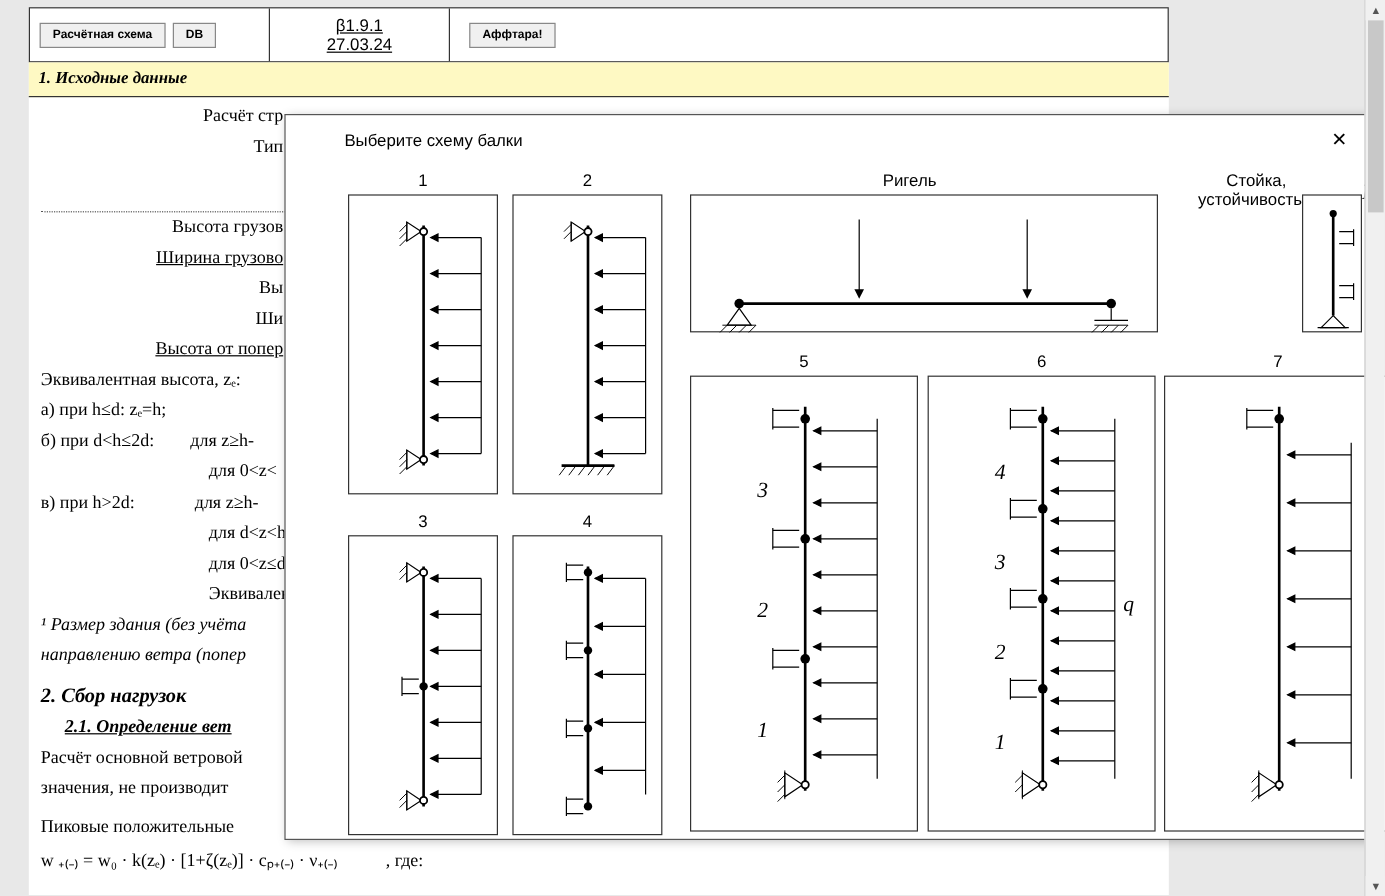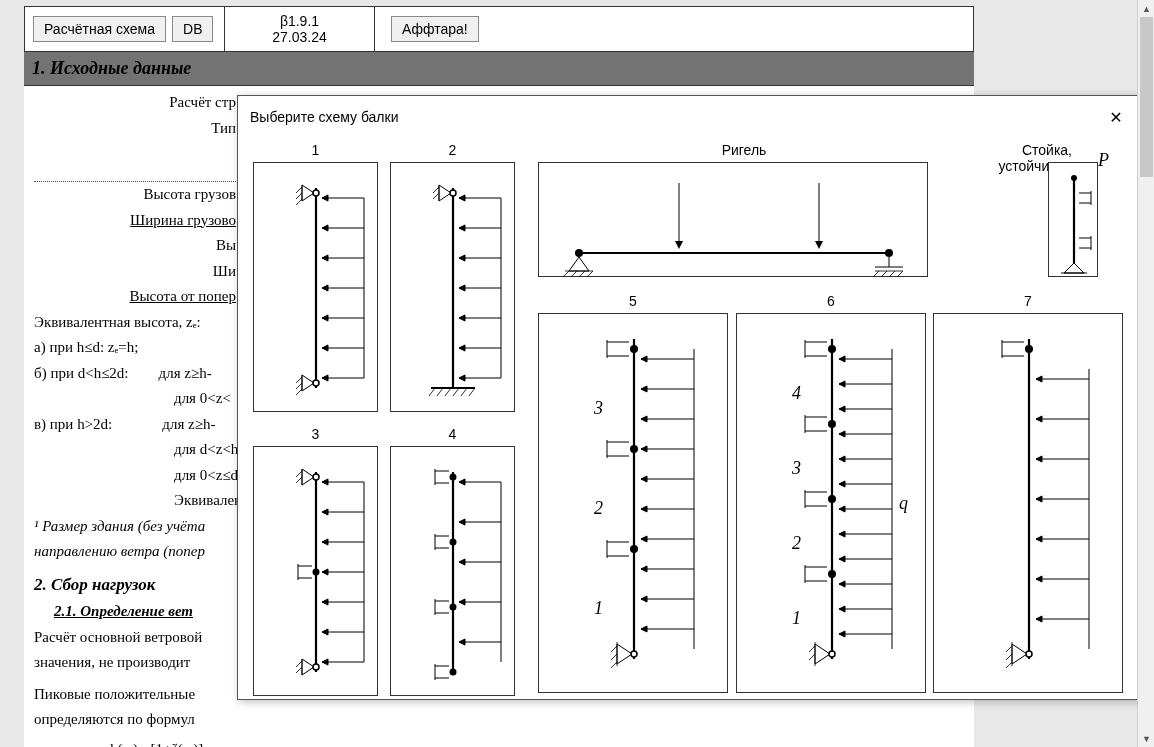--- a/index.html
+++ b/index.html
@@ -21,43 +21,45 @@
     display: flex;
     align-items: stretch;
     border: 1px solid #333;
     height: 46px;
   }
   .btn {
     background: #f0f0f0;
     border: 1px solid #888;
     padding: 4px 10px;
     font-family: Arial, sans-serif;
-    font-size: 14px;
+    font-size: 10px;
     cursor: pointer;
     display: flex;
     align-items: center;
     justify-content: center;
+    font-weight: bold;
   }
   .topbar-left {
     display: flex;
     align-items: center;
     gap: 6px;
     padding: 4px 8px;
     border-right: 1px solid #333;
     width: 200px;
   }
   .topbar-ver {
     display: flex;
     flex-direction: column;
     align-items: center;
     justify-content: center;
     width: 150px;
     font-family: Arial, sans-serif;
     font-size: 14px;
     border-right: 1px solid #333;
+    text-decoration: underline;
   }
   .topbar-title {
     flex: 1;
     display: flex;
     flex-direction: column;
     align-items: center;
     justify-content: center;
     font-weight: bold;
     font-style: italic;
     font-family: "Times New Roman", serif;
@@ -66,24 +68,24 @@
   }
   .topbar-right {
     display: flex;
     align-items: center;
     justify-content: center;
     padding: 0 16px;
   }
   .section-heading {
     font-weight: bold;
     font-style: italic;
-    font-size: 18px;
+    font-size: 14px;
     padding: 6px 8px;
     border-bottom: 1px solid #333;
-    background: #737373;
+    background: #fef9c3;
   }
   .content {
     padding: 4px 10px 0 10px;
     line-height: 1.7;
   }
   .row { display: block; }
   .lbl-right {
     display: inline-block;
     width: 210px;
     text-align: right;
@@ -107,20 +109,21 @@
 
   
   .dialog {
     position: absolute;
     left: 237px; top: 95px;
     width: 907px; height: 605px;
     background: #fff;
     border: 1px solid #555;
     box-shadow: 2px 2px 8px rgba(0,0,0,0.25);
     font-family: Arial, sans-serif;
+    padding-left: 37px;
   }
   .dialog-titlebar {
     display: flex;
     align-items: center;
     justify-content: space-between;
     padding: 8px 12px;
     font-size: 14px;
   }
   .close-btn {
     width: 30px; height: 26px;
@@ -213,35 +216,34 @@
     <div class="row"><span style="display:inline-block;width:140px"></span><span>для  d&lt;z&lt;h</span></div>
     <div class="row"><span style="display:inline-block;width:140px"></span><span>для 0&lt;z≤d</span></div>
     <div class="row"><span style="display:inline-block;width:140px"></span><span>Эквивален</span></div>
     <div class="row" style="font-style:italic">¹ Размер здания (без учёта</div>
     <div class="row" style="font-style:italic">направлению ветра (попер</div>
     <div class="sub-heading">2.  Сбор нагрузок</div>
     <div class="sub2-heading">2.1.  Определение вет</div>
     <div class="row">Расчёт основной ветровой</div>
     <div class="row">значения, не производит</div>
     <div class="row" style="padding-top:6px">Пиковые положительные</div>
-    <div class="row">определяются по формул</div>
     <div class="formula"><span>w ₊₍₋₎ = w₀ · k(zₑ) · [1+ζ(zₑ)] · cₚ₊₍₋₎ · ν₊₍₋₎</span><span style="padding-left:40px">, где:</span></div>
   </div>
 </div>
 
 <div class="dialog">
   <div class="dialog-titlebar">
     <span>Выберите схему балки</span>
     <div class="close-btn">✕</div>
   </div>
   <div class="dialog-body">
 
     <div class="scheme-label" style="left:15px;top:4px;width:125px">1</div>
     <div class="scheme-label" style="left:152px;top:4px;width:125px">2</div>
-    <div class="scheme-label" style="left:311px;top:4px;width:390px">Ригель</div>
+    <div class="scheme-label" style="left:288px;top:4px;width:390px">Ригель</div>
     <div class="scheme-label" style="right:71px;top:4px;text-align:right">Стойка,</div>
     <div class="scheme-label" style="right:58px;top:20px;text-align:right">устойчивость</div>
     <div class="scheme-label" style="left:15px;top:288px;width:125px">3</div>
     <div class="scheme-label" style="left:152px;top:288px;width:125px">4</div>
     <div class="scheme-label" style="left:300px;top:155px;width:190px">5</div>
     <div class="scheme-label" style="left:498px;top:155px;width:190px">6</div>
     <div class="scheme-label" style="left:695px;top:155px;width:190px">7</div>
 
     <div class="scheme" style="left:15px;top:24px;width:125px;height:250px">
       <svg width="125" height="250">

